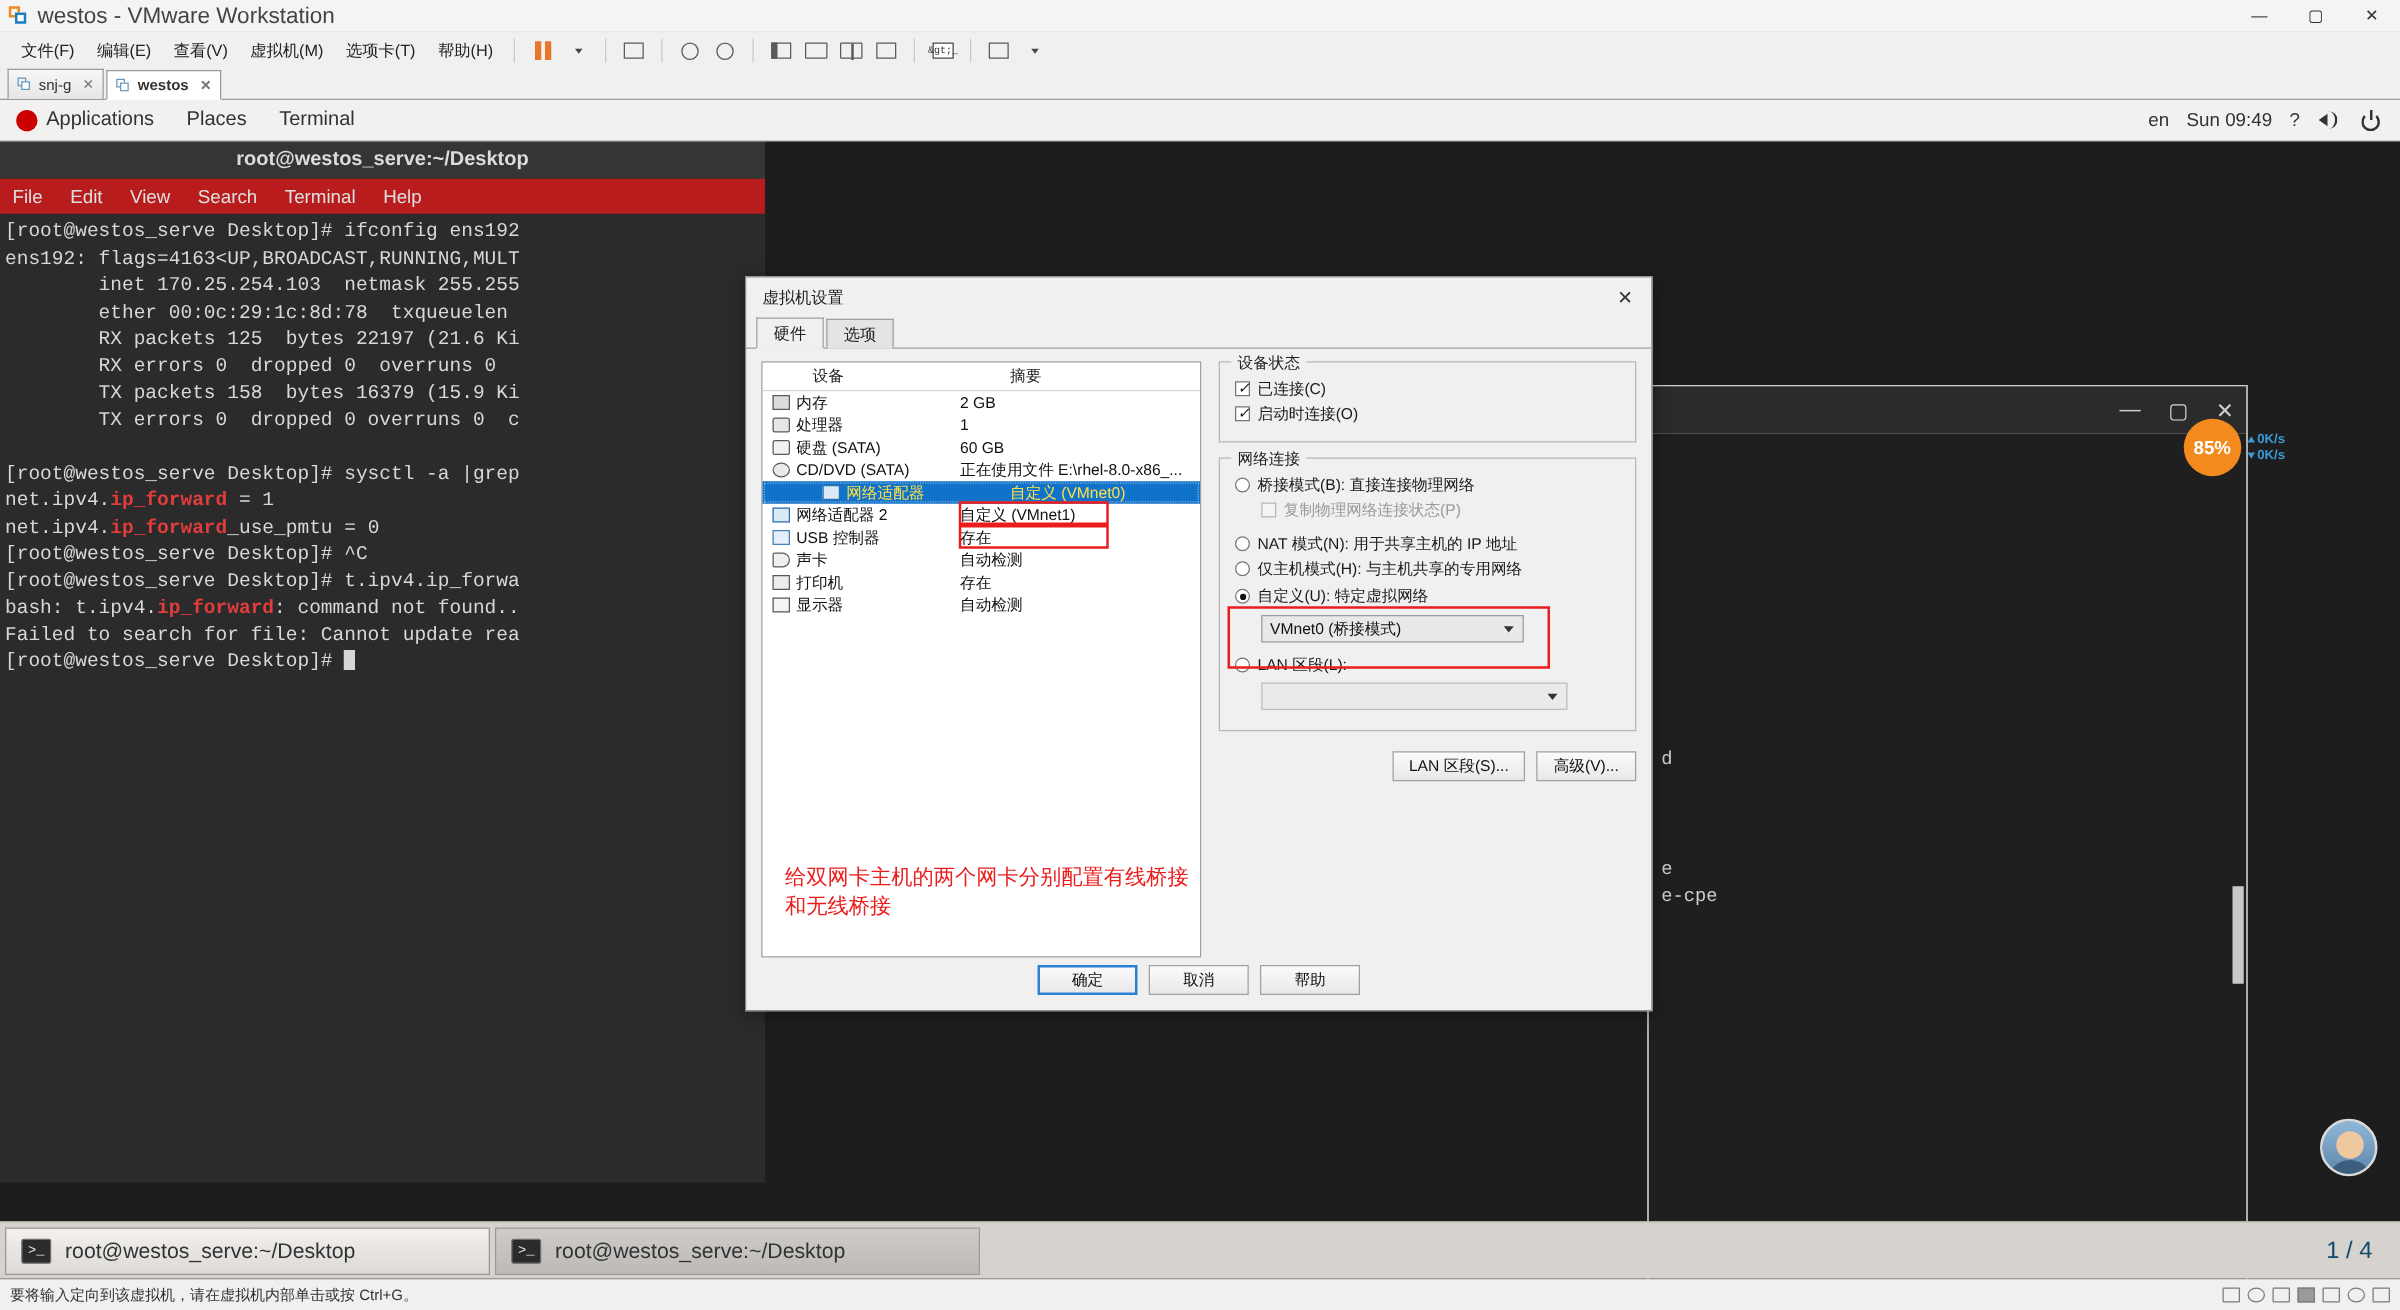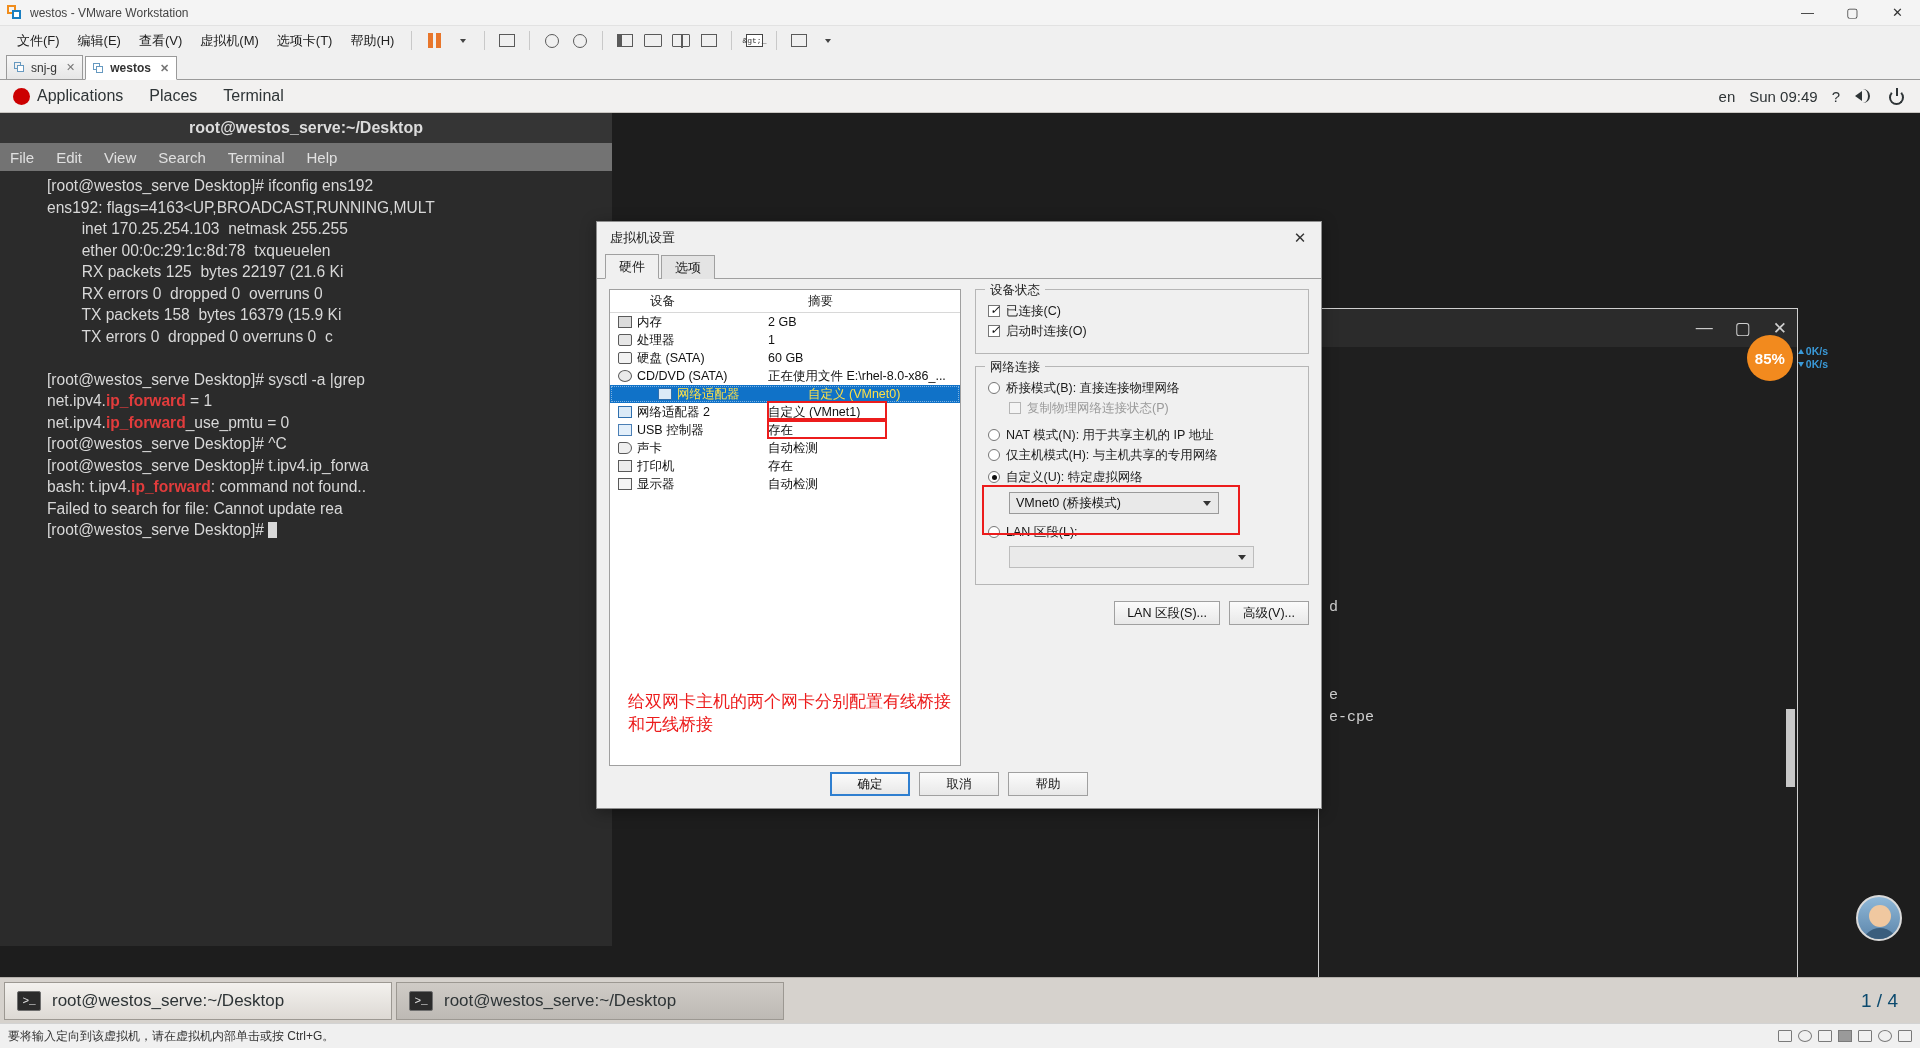--- a/index.html
+++ b/index.html
@@ -17,21 +17,21 @@
   #vmware-window { position:absolute; inset:0; background:#f0f0f0; display:flex; flex-direction:column; }
 
   #vmw-titlebar {
     height:26px; background:#f4f4f4; display:flex; align-items:center;
     border-bottom:1px solid #e2e2e2; flex:0 0 auto; padding-left:7px;
   }
   #vmw-titlebar .vm-logo { width:15px; height:15px; position:relative; margin-right:8px; flex:0 0 auto;}
   .vm-logo .sq { position:absolute; border:2px solid #f08d1c; }
   .vm-logo .sq1 { left:0; top:0; width:9px; height:9px; }
   .vm-logo .sq2 { left:5px; top:5px; width:9px; height:9px; border-color:#1a7fc1; background:#fff;}
-  #vmw-title-text { font-size:12px; color:#444; }
+  #vmw-title-text { font-size:18px; color:#444; }
   .win-btns { margin-left:auto; display:flex; height:26px; }
   .win-btns div { width:45px; display:flex; align-items:center; justify-content:center; color:#333; font-size:13px; }
 
   #vmw-menubar { height:29px; display:flex; align-items:center; background:#f0f0f0; padding-left:8px; flex:0 0 auto; }
   .menu-item { padding:4px 9px; font-size:13px; color:#222; cursor:default; }
   .mb-sep { width:1px; height:19px; background:#c9c9c9; margin:0 8px; }
 
   .tb-icon { width:26px; height:24px; margin:0 1px; display:flex; align-items:center; justify-content:center; position:relative; cursor:default;}
 
   .ic-pause { display:flex; gap:3px; }
@@ -67,22 +67,22 @@
   .gn-ic { width:19px; height:19px; position:relative; }
   .spk { width:0;height:0;border-top:5px solid transparent;border-bottom:5px solid transparent;border-right:7px solid #2e3436; position:absolute; left:1px; top:4px;}
   .spk-b { position:absolute; left:8px; top:2px; width:8px; height:14px; border-right:2px solid #2e3436; border-radius:0 8px 8px 0;}
   .pwr { width:15px;height:15px;border:2px solid #2e3436;border-radius:50%;border-top-color:transparent; position:absolute; left:2px; top:3px;}
   .pwr:after{content:"";position:absolute;left:5px;top:-4px;width:2px;height:8px;background:#2e3436;}
   .qm { font-size:15px; color:#2e3436; }
 
   
   #term-win { position:absolute; left:0; top:33px; width:612px; bottom:77px; background:#2b2b2b; z-index:2; }
   #term-title { height:30px; background:#353535; color:#dcdcdc; font-size:16px; display:flex; align-items:center; justify-content:center; font-weight:bold; }
-  #term-menu { height:29px; background:#737373; display:flex; align-items:center; padding-left:10px; gap:22px; color:#e0e0e0; font-size:15px; border-bottom:1px solid #2a2a2a;}
-  #term-body { padding:3px 4px 0 4px; font-family:Liberation Sans, sans-serif; font-size:15.6px; line-height:21.5px; color:#d8d8d8; white-space:pre;margin-left:43px; }
+  #term-menu { height:29px; background:#b91c1c; display:flex; align-items:center; padding-left:10px; gap:22px; color:#e0e0e0; font-size:15px; border-bottom:1px solid #2a2a2a;}
+  #term-body { padding:3px 4px 0 4px; font-family:Liberation Mono, monospace; font-size:15.6px; line-height:21.5px; color:#d8d8d8; white-space:pre; }
   #term-body .kw { color:#e23c3c; font-weight:bold; }
   .cursor { display:inline-block; width:9px; height:16px; background:#d8d8d8; vertical-align:-3px;}
 
   
   #term-win2 { position:absolute; left:1318px; top:228px; width:480px; height:735px; background:#ffffff; z-index:1; border:1px solid #cfcfcf;}
   #t2-title { height:38px; background:#2b2b2b; display:flex; align-items:center; justify-content:flex-end; padding-right:10px; gap:22px; color:#cfcfcf; font-size:17px;}
   #t2-body { position:absolute; left:0; top:38px; right:0; bottom:0; background:#1f1f1f; color:#cfcfcf;
              font-family:"Liberation Mono", monospace; font-size:15px; line-height:22px; padding:8px 10px; white-space:pre; overflow:hidden;}
   #t2-scroll { position:absolute; right:2px; top:400px; width:9px; height:78px; background:#c8c8c8; }
 

